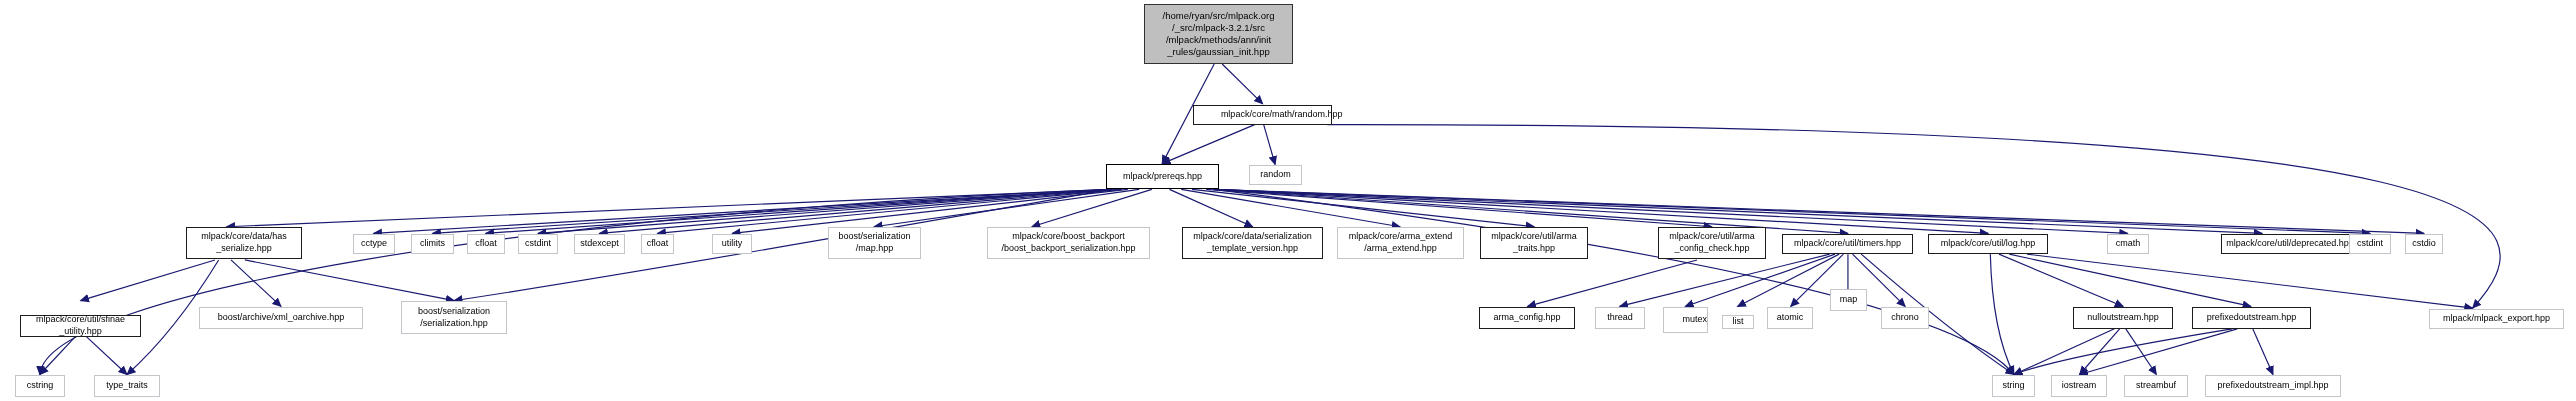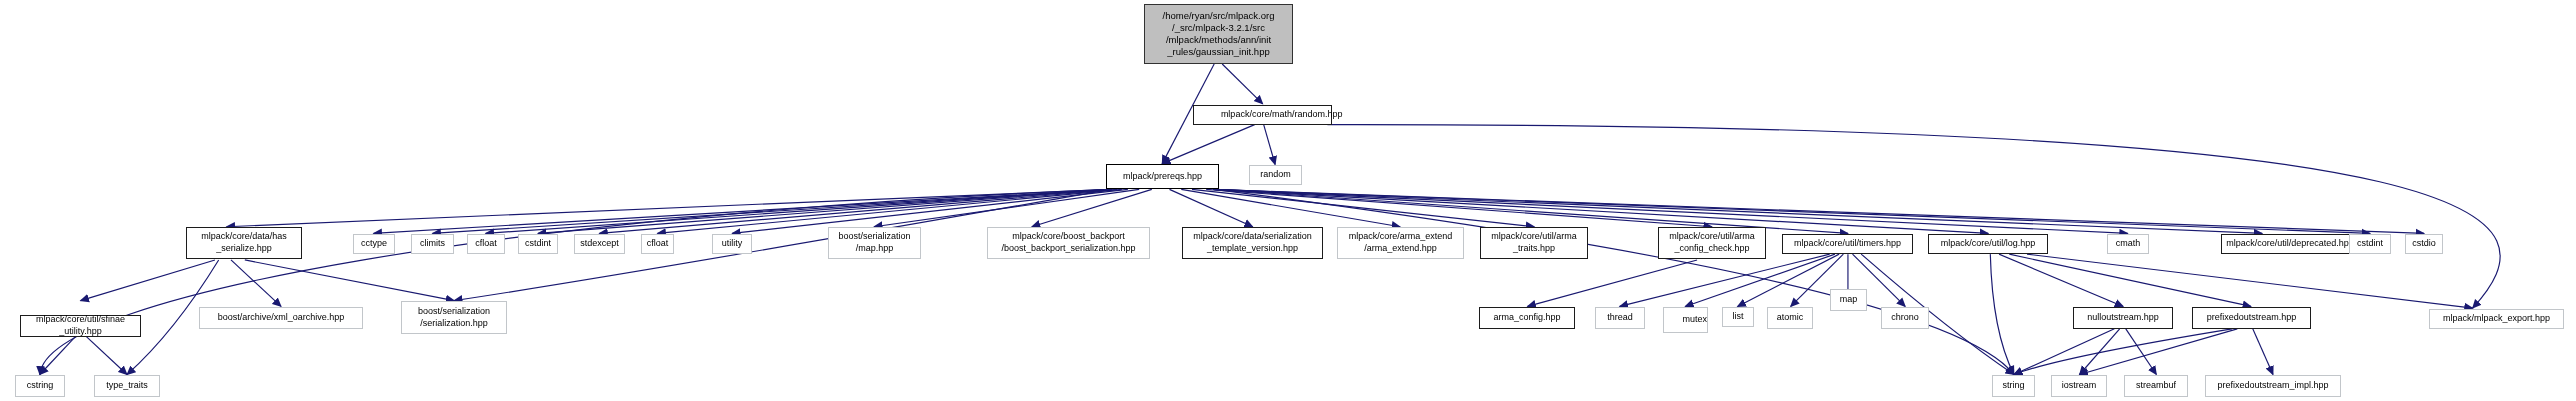--- a/index.html
+++ b/index.html
@@ -143,21 +143,21 @@
     <div class="node plain" style="left: 2349px; top: 234px; width: 42px; height: 20px;">cstdint</div>
     <div class="node plain" style="left: 2405px; top: 234px; width: 38px; height: 20px;">cstdio</div>
     <div class="node linked" style="left: 20px; top: 315px; width: 121px; height: 22px;">mlpack/core/util/sfinae
 _utility.hpp</div>
     <div class="node plain" style="left: 199px; top: 307px; width: 164px; height: 21.6px;">boost/archive/xml_oarchive.hpp</div>
     <div class="node plain" style="left: 401px; top: 301px; width: 106px; height: 33px;">boost/serialization
 /serialization.hpp</div>
     <div class="node linked" style="left: 1479px; top: 307px; width: 96px; height: 21.6px;">arma_config.hpp</div>
     <div class="node plain" style="left: 1595px; top: 307px; width: 50px; height: 21.6px;">thread</div>
     <div class="node plain" style="left: 1663px; top: 307px; width: 45px; height: 26px; padding-left: 20px;">mutex</div>
-    <div class="node plain" style="left: 1722px; top: 307px; width: 32px; height: 20px;">list</div>
+    <div class="node plain" style="left: 1722px; top: 315px; width: 32px; height: 14px;">list</div>
     <div class="node plain" style="left: 1767px; top: 307px; width: 46px; height: 21.6px;">atomic</div>
     <div class="node plain" style="left: 1830px; top: 289px; width: 37px; height: 21.6px;">map</div>
     <div class="node plain" style="left: 1881px; top: 307px; width: 48px; height: 21.6px;">chrono</div>
     <div class="node linked" style="left: 2073px; top: 307px; width: 100px; height: 21.6px;">nulloutstream.hpp</div>
     <div class="node linked" style="left: 2192px; top: 307px; width: 119px; height: 21.6px;">prefixedoutstream.hpp</div>
     <div class="node plain" style="left: 2405px; top: 309px; width: 135px; height: 20px; margin-left: 24px;">mlpack/mlpack_export.hpp</div>
     <div class="node plain" style="left: 15px; top: 375px; width: 50px; height: 21.6px;">cstring</div>
     <div class="node plain" style="left: 94px; top: 375px; width: 66px; height: 21.6px;">type_traits</div>
     <div class="node plain" style="left: 1992px; top: 375px; width: 43px; height: 21.6px;">string</div>
     <div class="node plain" style="left: 2051px; top: 375px; width: 56px; height: 21.6px;">iostream</div>

